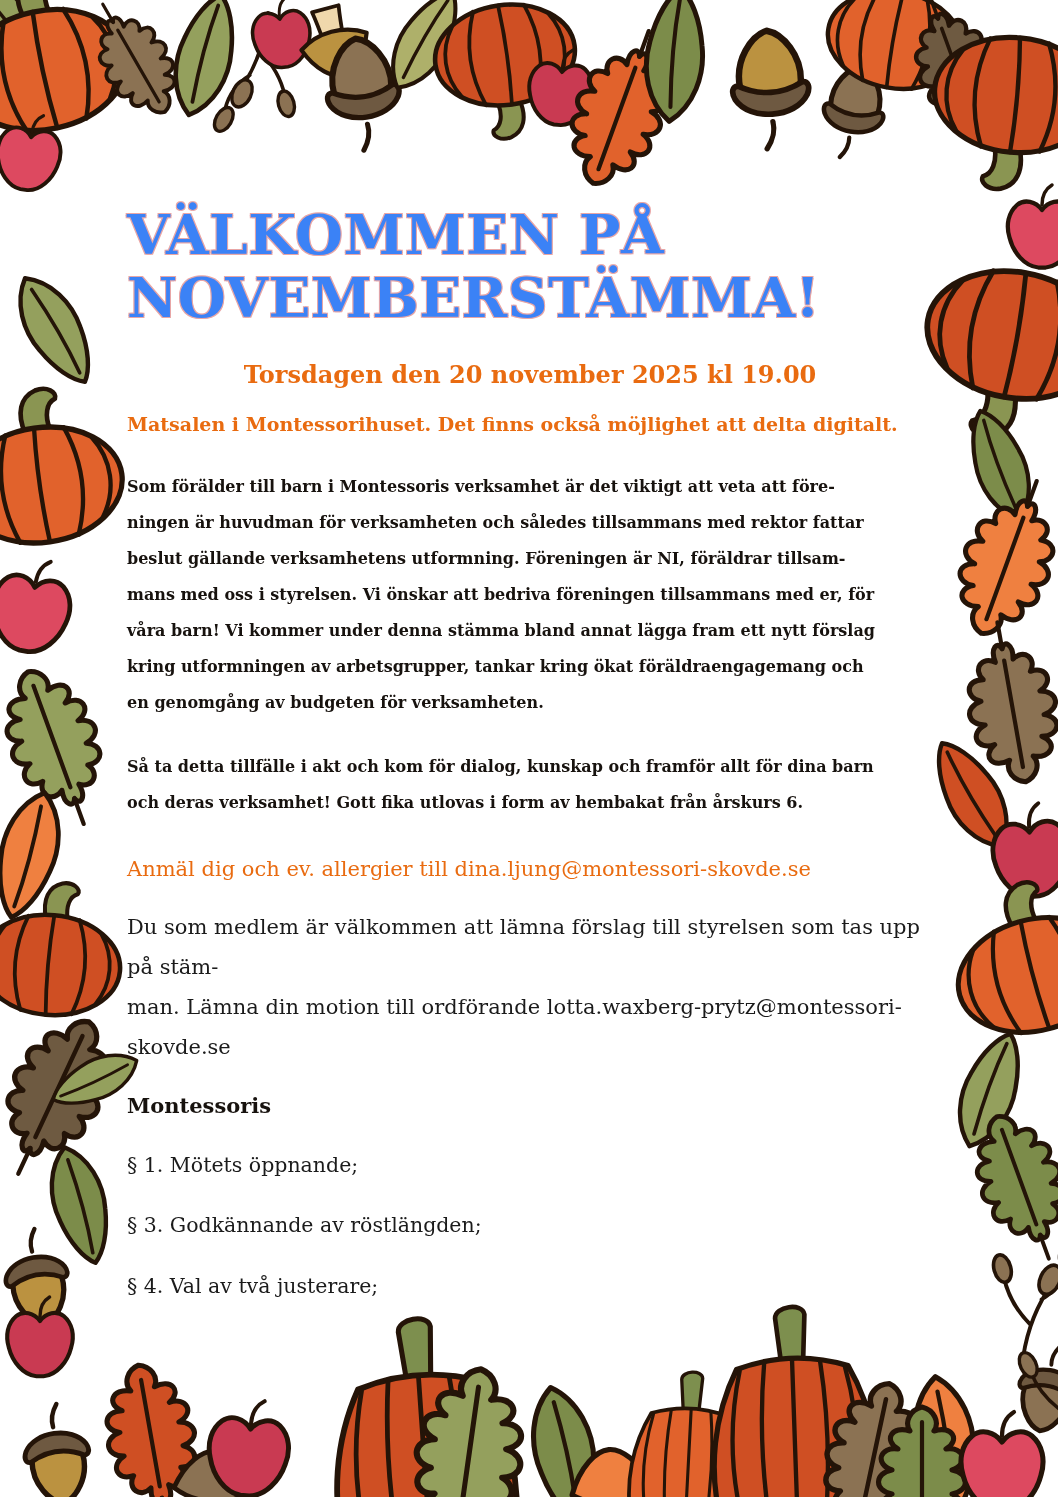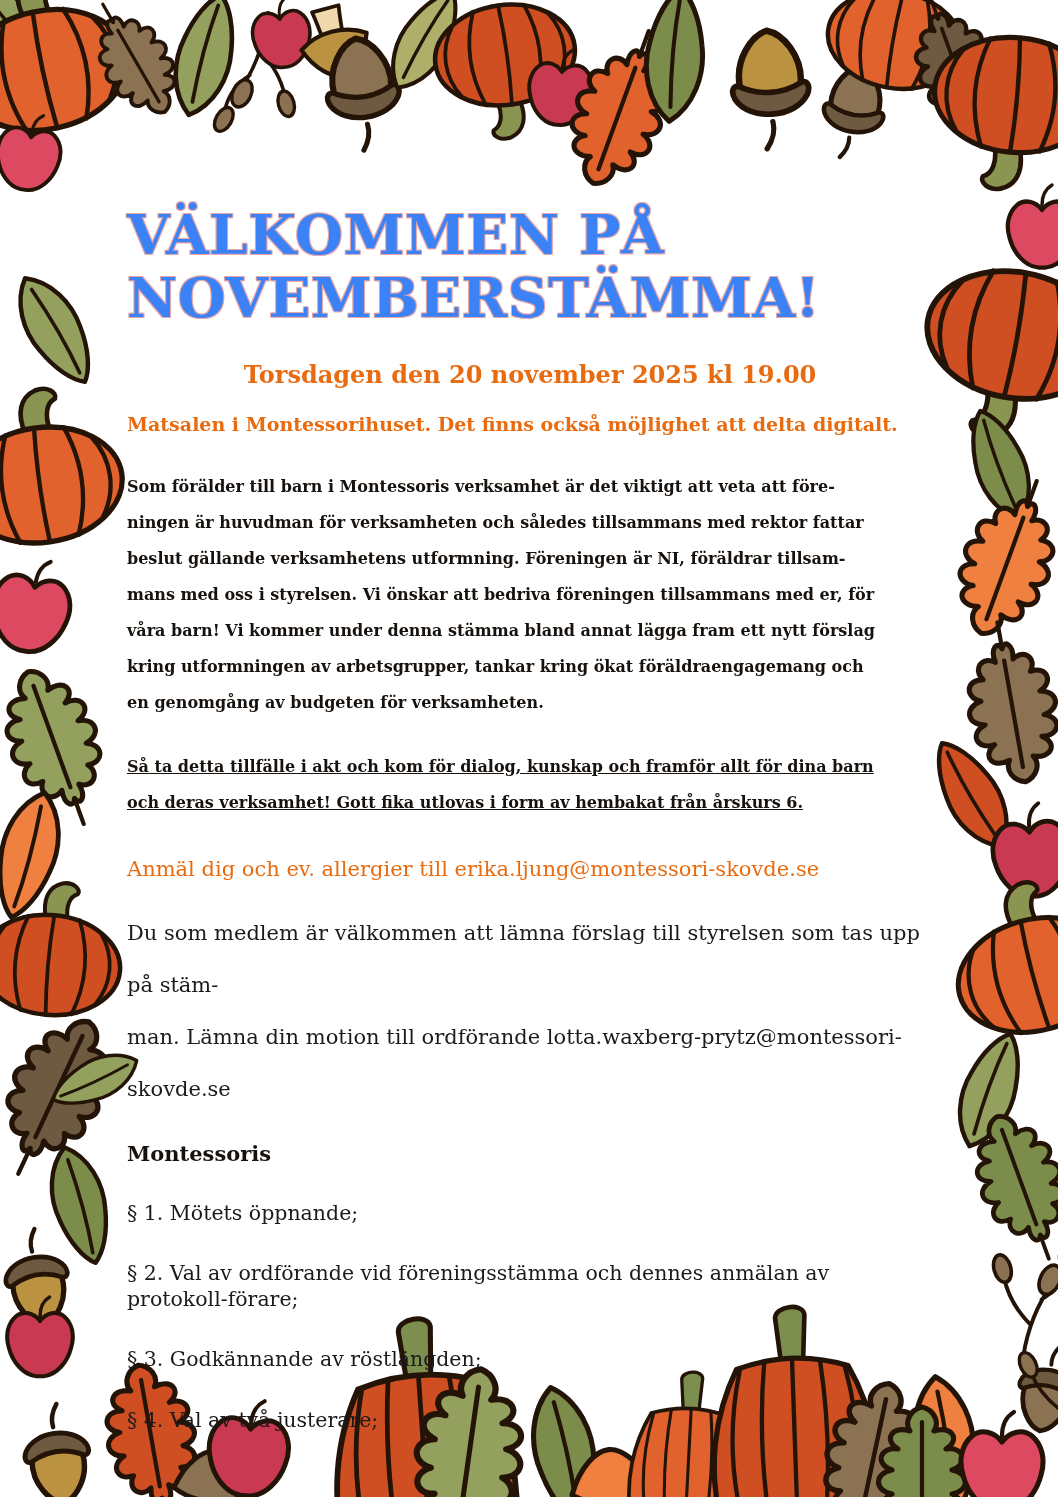--- a/index.html
+++ b/index.html
@@ -27,23 +27,23 @@
     margin:0;font-size:55px;line-height:1.15;text-align:left;font-weight:700;
     color:#3b82f6;letter-spacing:.5px;
     text-shadow:1px 1px 0 #e8a6a6,-1px -1px 0 #e8a6a6,1px -1px 0 #e8a6a6,-1px 1px 0 #e8a6a6;
   }
   .date{
     margin:30px 0 0;text-align:center;font-size:24px;font-weight:700;color:#e96b10;
     text-decoration-thickness:2px;text-underline-offset:5px;
   }
   .loc{margin:24px 0 0;text-align:left;font-size:19px;font-weight:700;color:#e96b10;}
   .par-bold{margin:34px 0 0;font-size:16px;font-weight:700;line-height:36px;white-space:pre-line;}
-  .par-bold.second{margin-top:28px;text-decoration:underline;}
+  .par-bold.second{margin-top:28px;}
   .rsvp{margin:36px 0 0;font-size:21px;font-weight:400;color:#e96b10;}
-  .motion{margin:26px 0 0;font-size:21px;font-weight:400;line-height:52px;color:#1b1b1b;white-space:pre-line;}
+  .motion{margin:26px 0 0;font-size:21px;font-weight:400;line-height:40px;color:#1b1b1b;white-space:pre-line;}
   .agenda-head{margin:26px 0 0;font-size:21px;font-weight:700;}
   .agenda-list{margin:12px 0 0;font-size:20.5px;font-weight:400;line-height:25.5px;color:#1b1b1b;}
   .agenda-item{white-space:pre-line;margin-top:35px;}
 </style>
 </head>
 <body>
 
 <div class="page">
 
   <svg class="border-art" width="1058" height="1497" viewBox="0 0 1058 1497" xmlns="http://www.w3.org/2000/svg">
@@ -177,29 +177,28 @@
 ningen är huvudman för verksamheten och således tillsammans med rektor fattar
 beslut gällande verksamhetens utformning. Föreningen är NI, föräldrar tillsam-
 mans med oss i styrelsen. Vi önskar att bedriva föreningen tillsammans med er, för
 våra barn! Vi kommer under denna stämma bland annat lägga fram ett nytt förslag
 kring utformningen av arbetsgrupper, tankar kring ökat föräldraengagemang och
 en genomgång av budgeten för verksamheten.</p>
 
     <p class="par-bold second">Så ta detta tillfälle i akt och kom för dialog, kunskap och framför allt för dina barn
 och deras verksamhet! Gott fika utlovas i form av hembakat från årskurs 6.</p>
 
-    <p class="rsvp"><span>Anmäl dig och ev. allergier till </span><span>erika.ljung@montessori-skovde.se</span></p>
+    <p class="rsvp"><span>Anmäl dig och ev. allergier till </span><span>dina.ljung@montessori-skovde.se</span></p>
 
     <p class="motion"><span>Du som medlem är välkommen att lämna förslag till styrelsen som tas upp på stäm-
 man. Lämna din motion till ordförande </span><span>lotta.waxberg-prytz@montessori-skovde.se</span></p>
 
     <h4 class="agenda-head">Montessoris</h4>
 
     <div class="agenda-list">
       <div class="agenda-item">§ 1. Mötets öppnande;</div>
-      <div class="agenda-item">§ 2. Val av ordförande vid föreningsstämma och dennes anmälan av protokoll-förare;</div>
       <div class="agenda-item">§ 3. Godkännande av röstlängden;</div>
       <div class="agenda-item">§ 4. Val av två justerare;</div>
 
     </div>
 
   </div>
 </div>
 
 </body></html>

